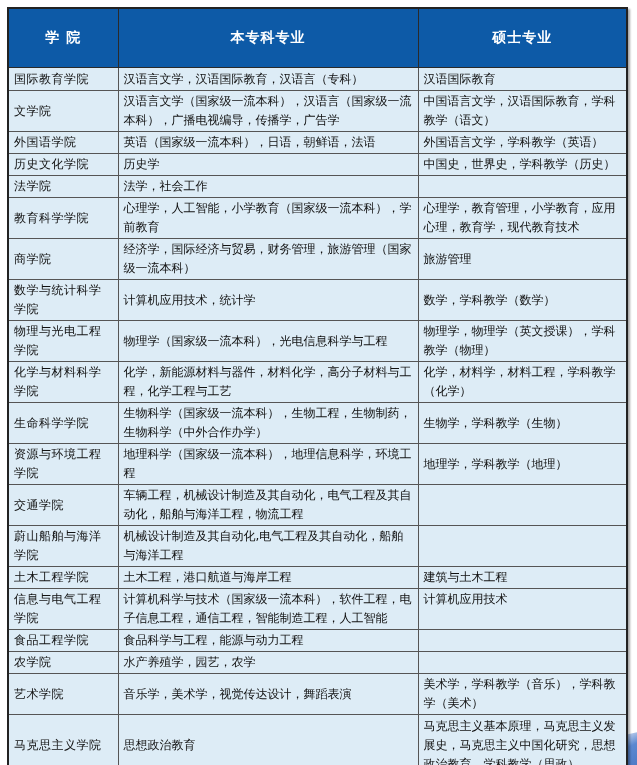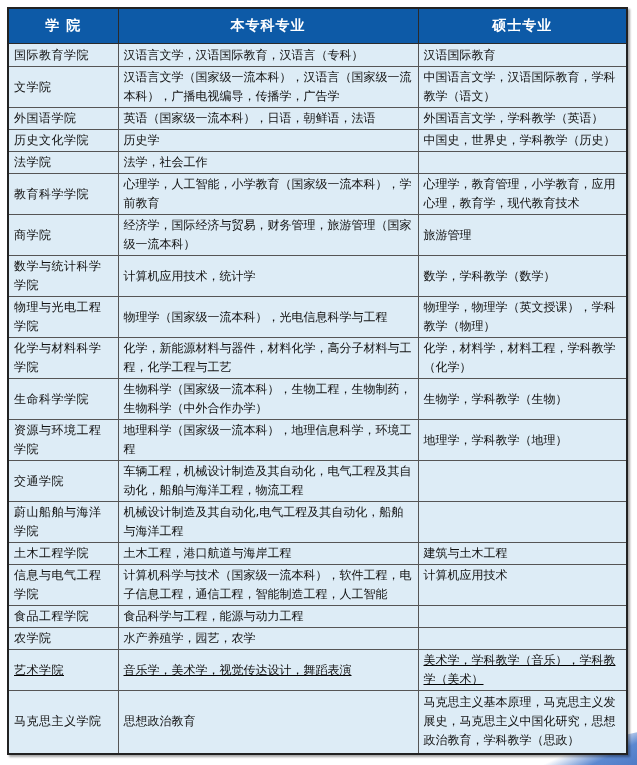--- a/index.html
+++ b/index.html
@@ -41,21 +41,21 @@
     }
     col.c1 { width: 110px; }
     col.c2 { width: 300px; }
     col.c3 { width: auto; }
     th {
       background: #0d5aa7;
       color: #ffffff;
       font-weight: bold;
       font-size: 14px;
       height: 26px;
-      padding: 4px;
+      padding: 16px;
       text-align: center;
       border: 1px solid #2a2a2a;
       letter-spacing: 1px;
     }
     td {
       background: #ddecf6;
       color: #111;
       font-size: 12px;
       line-height: 19px;
       padding: 1px 5px;
@@ -170,21 +170,21 @@
         <tr style="height: 22px;">
           <td class="college">食品工程学院</td>
           <td>食品科学与工程，能源与动力工程</td>
           <td></td>
         </tr>
         <tr style="height: 21px;">
           <td class="college">农学院</td>
           <td>水产养殖学，园艺，农学</td>
           <td></td>
         </tr>
-        <tr style="height: 40px; text-decoration: underline;">
+        <tr style="height: 40px;">
           <td class="college">艺术学院</td>
           <td>音乐学，美术学，视觉传达设计，舞蹈表演</td>
           <td>美术学，学科教学（音乐），学科教学（美术）</td>
         </tr>
         <tr style="height: 63px;">
           <td class="college">马克思主义学院</td>
           <td>思想政治教育</td>
           <td>马克思主义基本原理，马克思主义发展史，马克思主义中国化研究，思想政治教育，学科教学（思政）</td>
         </tr>
       </tbody>

